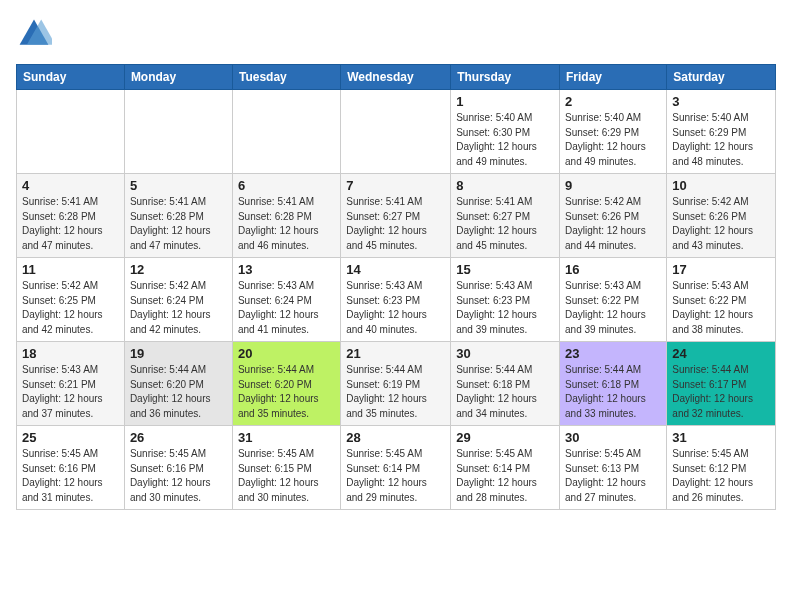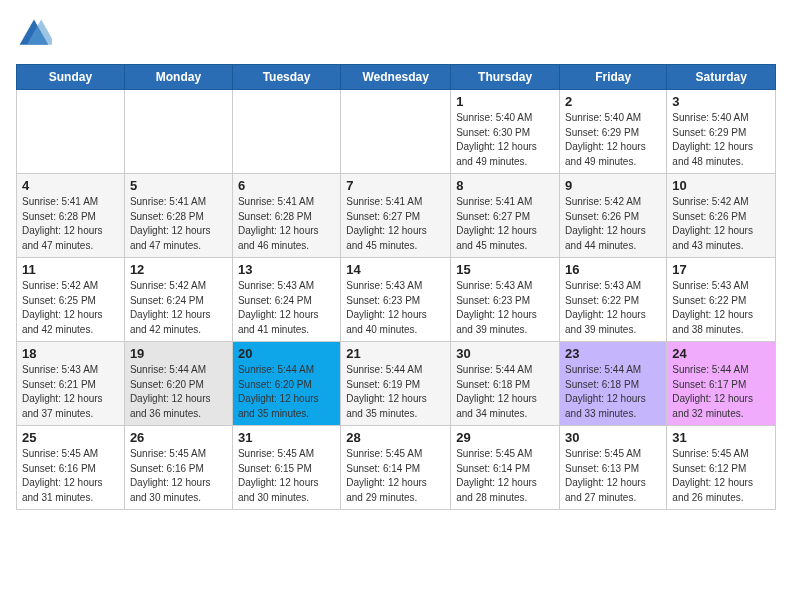--- a/index.html
+++ b/index.html
@@ -46,21 +46,21 @@
       color: #444;
     }
     .calendar {
       width: 100%;
       border-collapse: collapse;
       font-size: 10.5px;
     }
     .calendar th {
       background: #2a6db5;
       color: #fff;
-      text-align: center;
+      text-align: left;
       padding: 5px 6px;
       font-size: 12px;
       font-weight: bold;
       border: 1px solid #1a5a9a;
     }
     .calendar td {
       border: 1px solid #ccc;
       vertical-align: top;
       padding: 4px 5px;
       width: 113px;
@@ -199,37 +199,37 @@
       </tr>
       <tr>
         <td style="background: rgb(245, 245, 245);">
           <span class="day-number">18</span>
           <div class="day-info">Sunrise: 5:43 AM<br>Sunset: 6:21 PM<br>Daylight: 12 hours<br>and 37 minutes.</div>
         </td>
         <td style="background: #e5e5e5; margin-left: 8px;">
           <span class="day-number">19</span>
           <div class="day-info">Sunrise: 5:44 AM<br>Sunset: 6:20 PM<br>Daylight: 12 hours<br>and 36 minutes.</div>
         </td>
-        <td style="background: #0ea5e9;">
+        <td style="background: #bef264;">
           <span class="day-number">20</span>
           <div class="day-info">Sunrise: 5:44 AM<br>Sunset: 6:20 PM<br>Daylight: 12 hours<br>and 35 minutes.</div>
         </td>
         <td style="background: rgb(245, 245, 245);">
           <span class="day-number">21</span>
           <div class="day-info">Sunrise: 5:44 AM<br>Sunset: 6:19 PM<br>Daylight: 12 hours<br>and 35 minutes.</div>
         </td>
         <td style="background: rgb(245, 245, 245);">
           <span class="day-number">30</span>
           <div class="day-info">Sunrise: 5:44 AM<br>Sunset: 6:18 PM<br>Daylight: 12 hours<br>and 34 minutes.</div>
         </td>
         <td style="background: #c4b5fd;">
           <span class="day-number">23</span>
           <div class="day-info">Sunrise: 5:44 AM<br>Sunset: 6:18 PM<br>Daylight: 12 hours<br>and 33 minutes.</div>
         </td>
-        <td style="background: #f0abfc;">
+        <td style="background: #14b8a6;">
           <span class="day-number">24</span>
           <div class="day-info">Sunrise: 5:44 AM<br>Sunset: 6:17 PM<br>Daylight: 12 hours<br>and 32 minutes.</div>
         </td>
       </tr>
       <tr>
         <td>
           <span class="day-number">25</span>
           <div class="day-info">Sunrise: 5:45 AM<br>Sunset: 6:16 PM<br>Daylight: 12 hours<br>and 31 minutes.</div>
         </td>
         <td>

